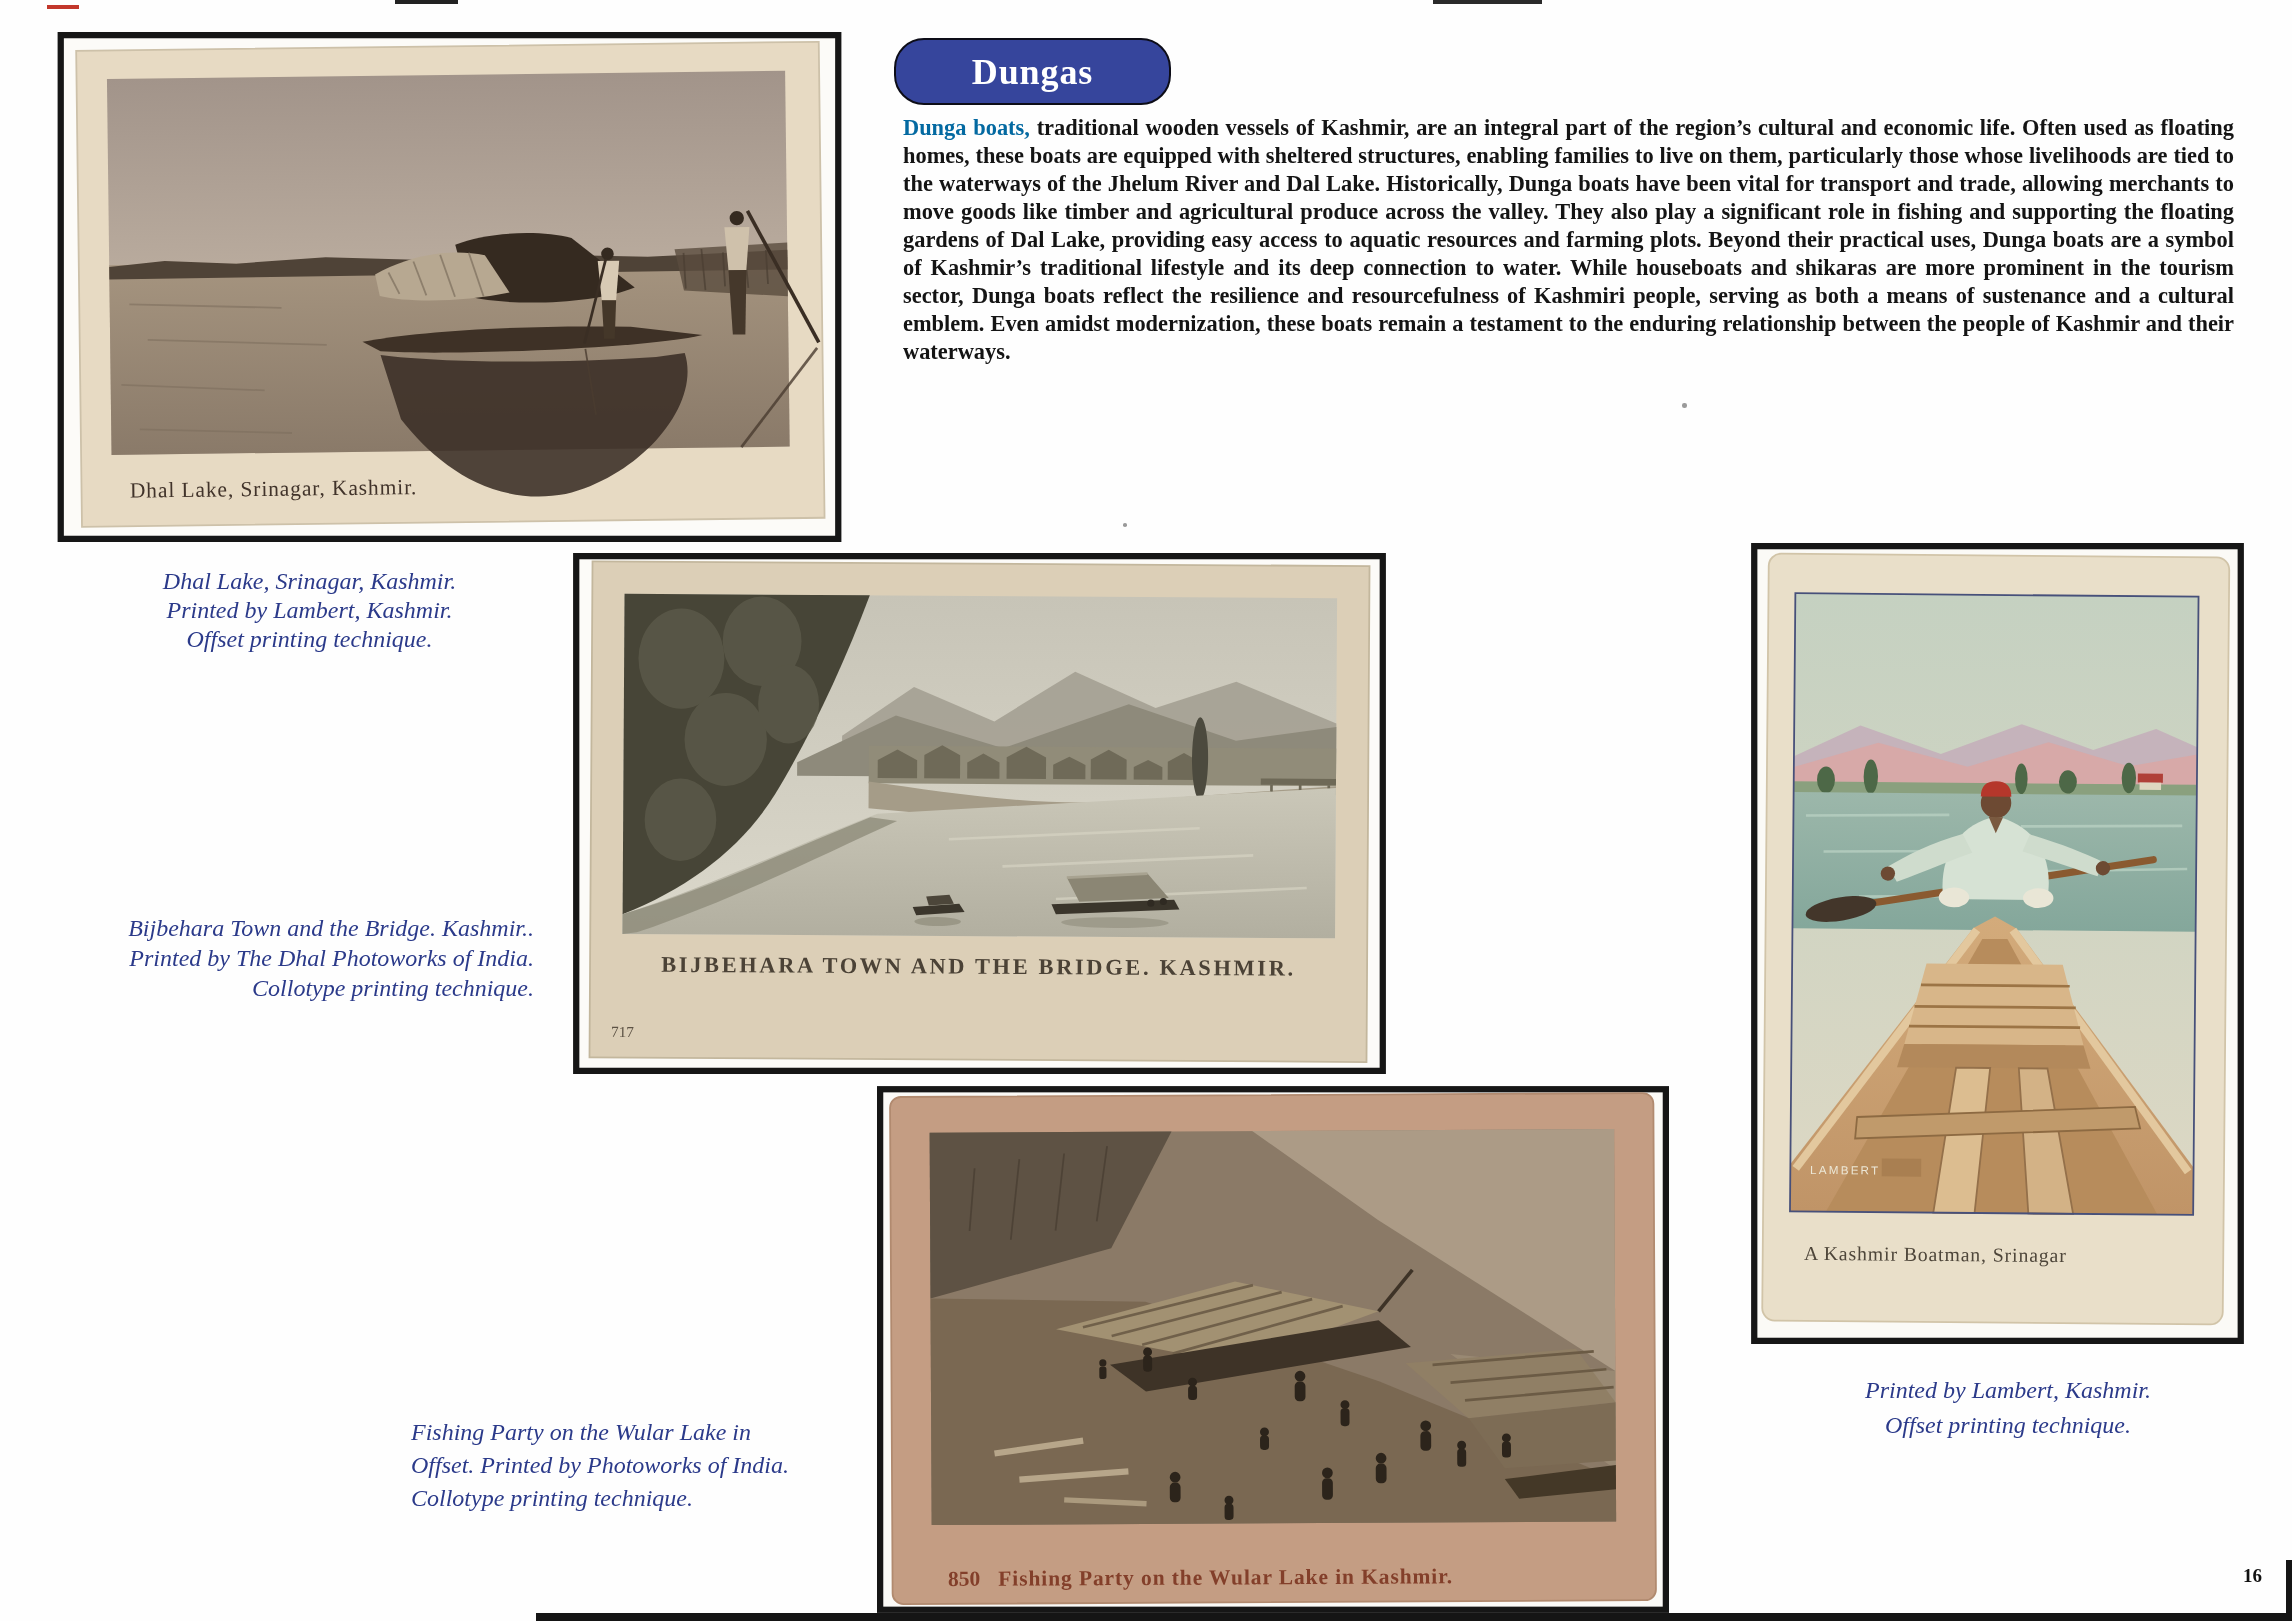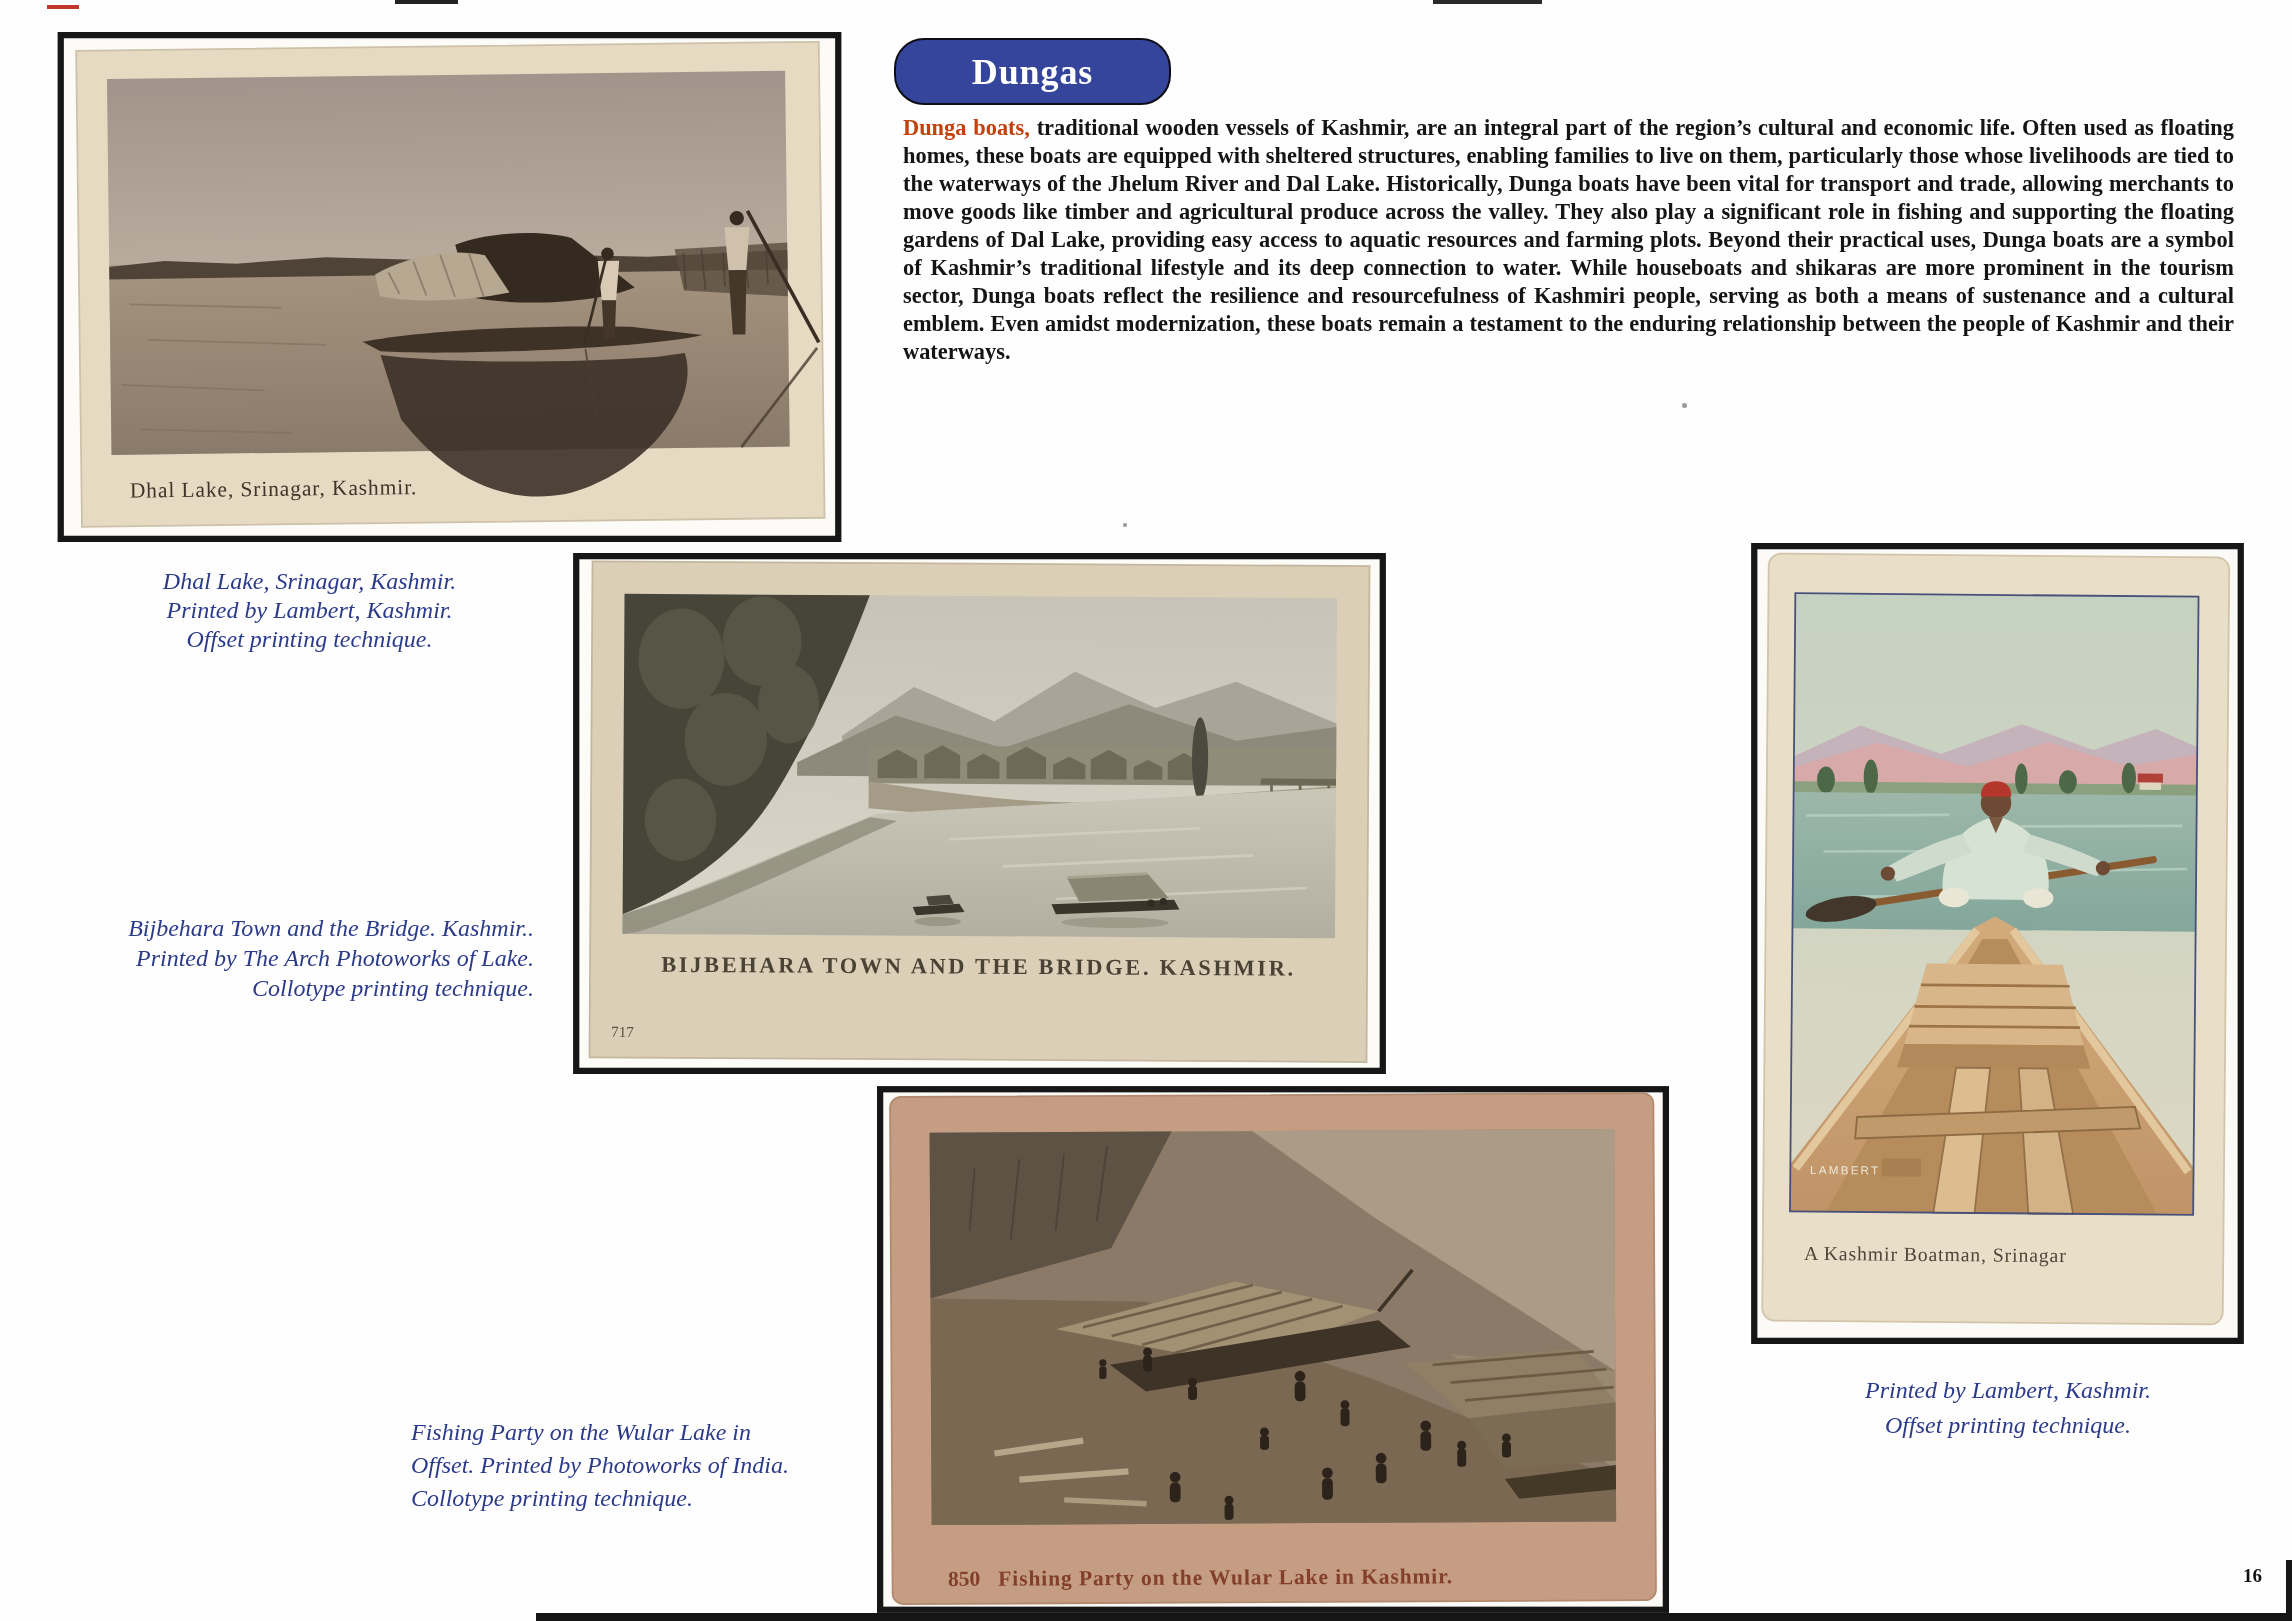--- a/index.html
+++ b/index.html
@@ -6,21 +6,21 @@
   #page{position:relative;width:2293px;height:1621px;background:#fefefe;overflow:hidden;
         font-family:"Liberation Serif", serif;}
   .frame{position:absolute;display:block;}
   .frame svg{display:block;}
   #title-badge{position:absolute;left:894px;top:38px;width:277px;height:67px;box-sizing:border-box;
       border:2.7px solid #0d0d18;border-radius:30px;background:#36459c;
       display:flex;align-items:center;justify-content:center;
       color:#ffffff;font-weight:bold;font-size:36px;letter-spacing:0.9px;}
   #intro{position:absolute;left:903px;top:114px;width:1331px;
       font-weight:bold;font-size:22.4px;line-height:28px;text-align:justify;color:#141414;}
-  #intro .lead{color:#c2410c;margin-top:16px;}
+  #intro .lead{color:#0369a1;margin-top:16px;}
   .caption{position:absolute;font-style:italic;font-size:24px;color:#2b3a8a;}
   .caption div{white-space:nowrap;}
   #caption-1{left:63px;top:567px;width:493px;text-align:center;line-height:29px;}
   #caption-2{left:104px;top:913px;width:430px;text-align:right;line-height:30px;}
   #caption-3{left:411px;top:1416px;width:435px;line-height:33px;}
   #caption-4{left:1784px;top:1373px;width:448px;text-align:center;line-height:35px;}
   #page-number{position:absolute;left:2243px;top:1565px;font-weight:bold;font-size:19px;color:#111;}
   .artifact{position:absolute;}
   #artifact-red{left:47px;top:4.5px;width:32px;height:4.5px;background:#c2372b;}
   #artifact-black-1{left:395px;top:0;width:63px;height:3.6px;background:#222;}
@@ -348,21 +348,21 @@
     </svg>
   </div>
 
   <div class="caption" id="caption-1">
     <div>Dhal Lake, Srinagar, Kashmir.</div>
     <div>Printed by Lambert, Kashmir.</div>
     <div>Offset printing technique.</div>
   </div>
   <div class="caption" id="caption-2">
     <div>Bijbehara Town and the Bridge. Kashmir..</div>
-    <div>Printed by The Arch Photoworks of Lake.</div>
+    <div>Printed by The Dhal Photoworks of India.</div>
     <div>Collotype printing technique.</div>
   </div>
   <div class="caption" id="caption-3">
     <div>Fishing Party on the Wular Lake in</div>
     <div>Offset. Printed by Photoworks of India.</div>
     <div>Collotype printing technique.</div>
   </div>
   <div class="caption" id="caption-4">
     <div>Printed by Lambert, Kashmir.</div>
     <div>Offset printing technique.</div>

